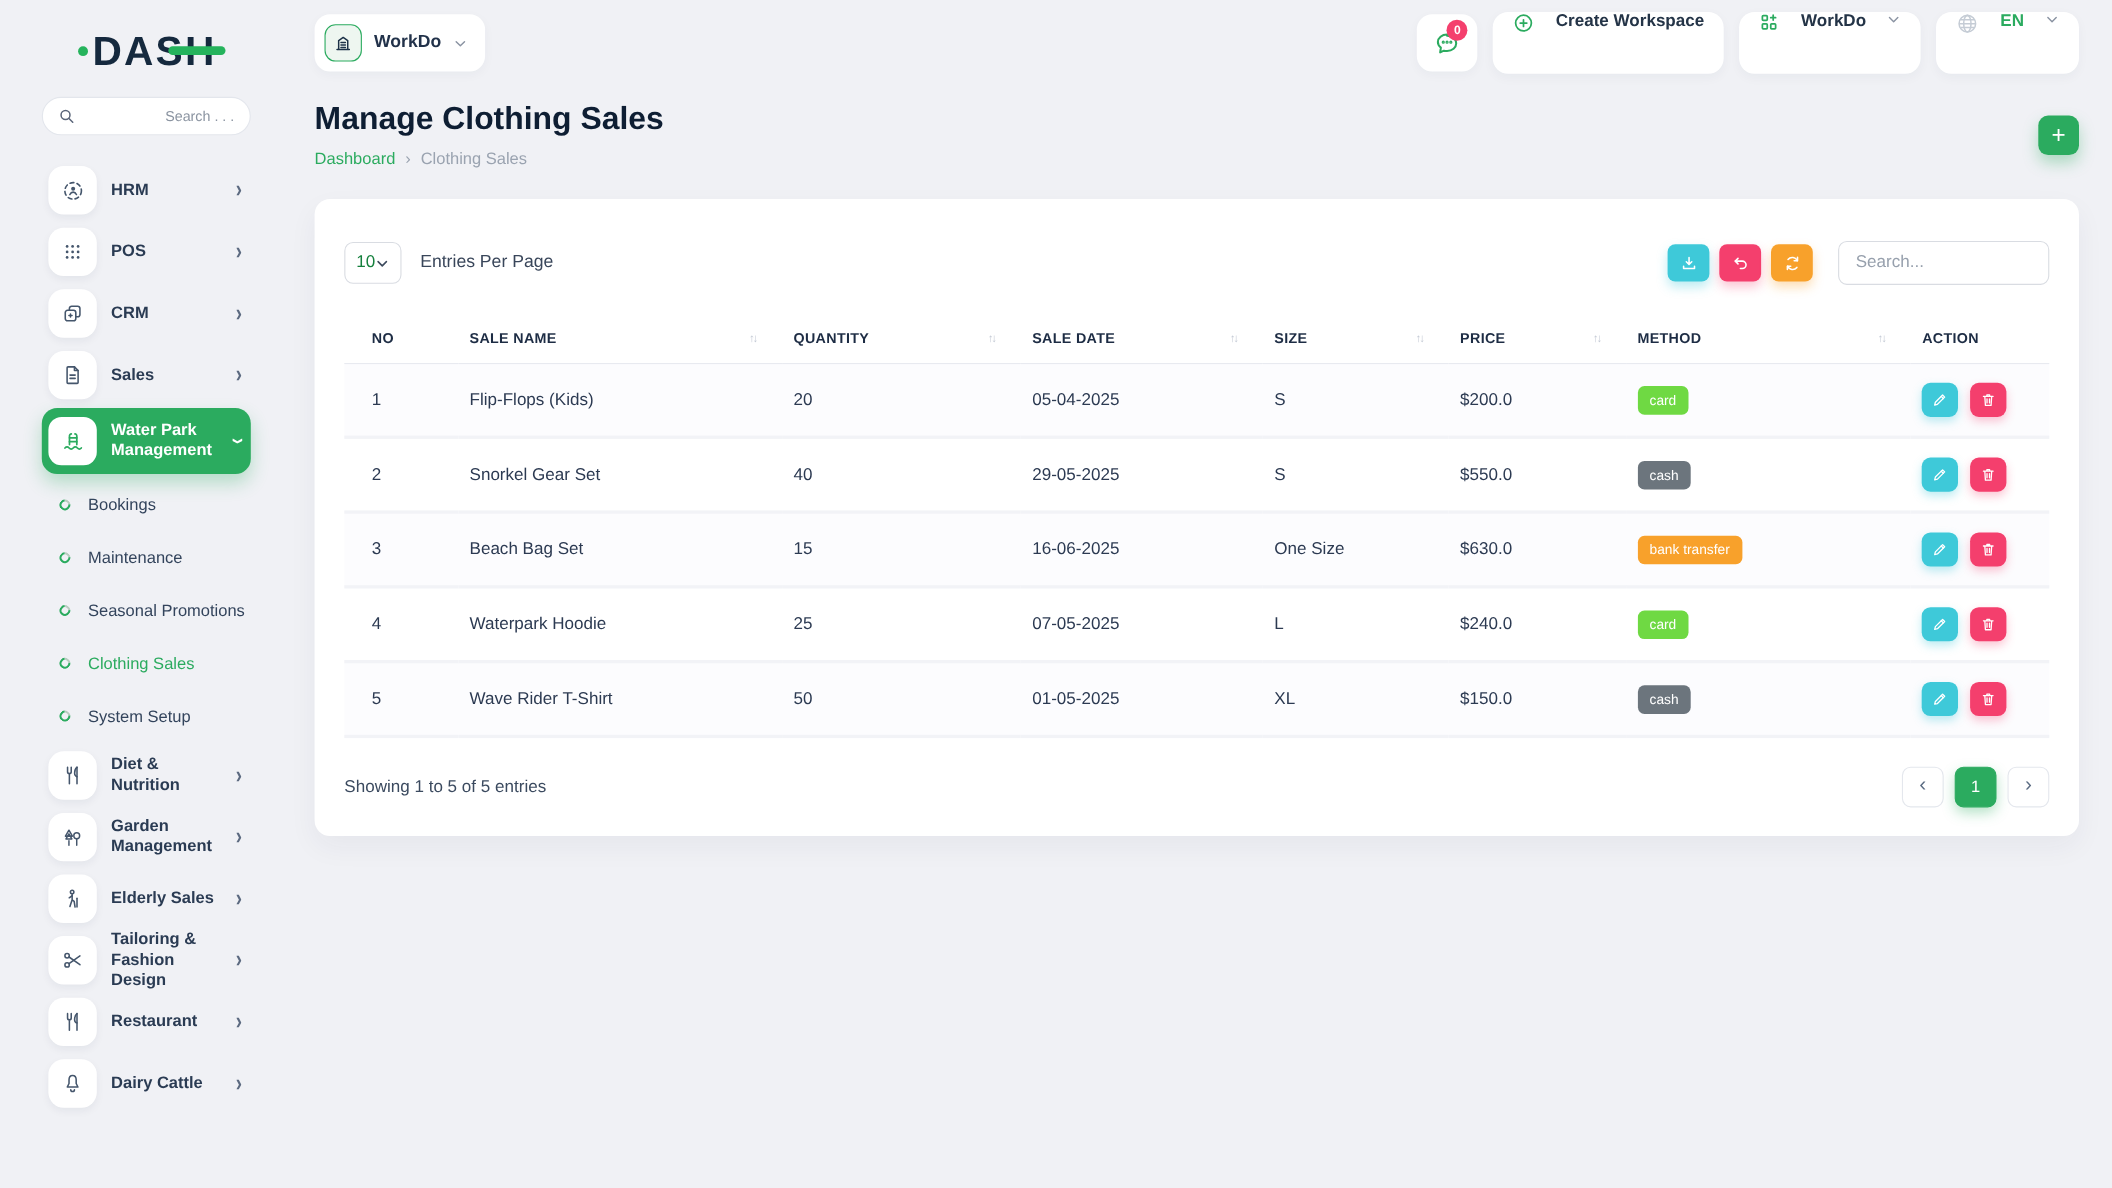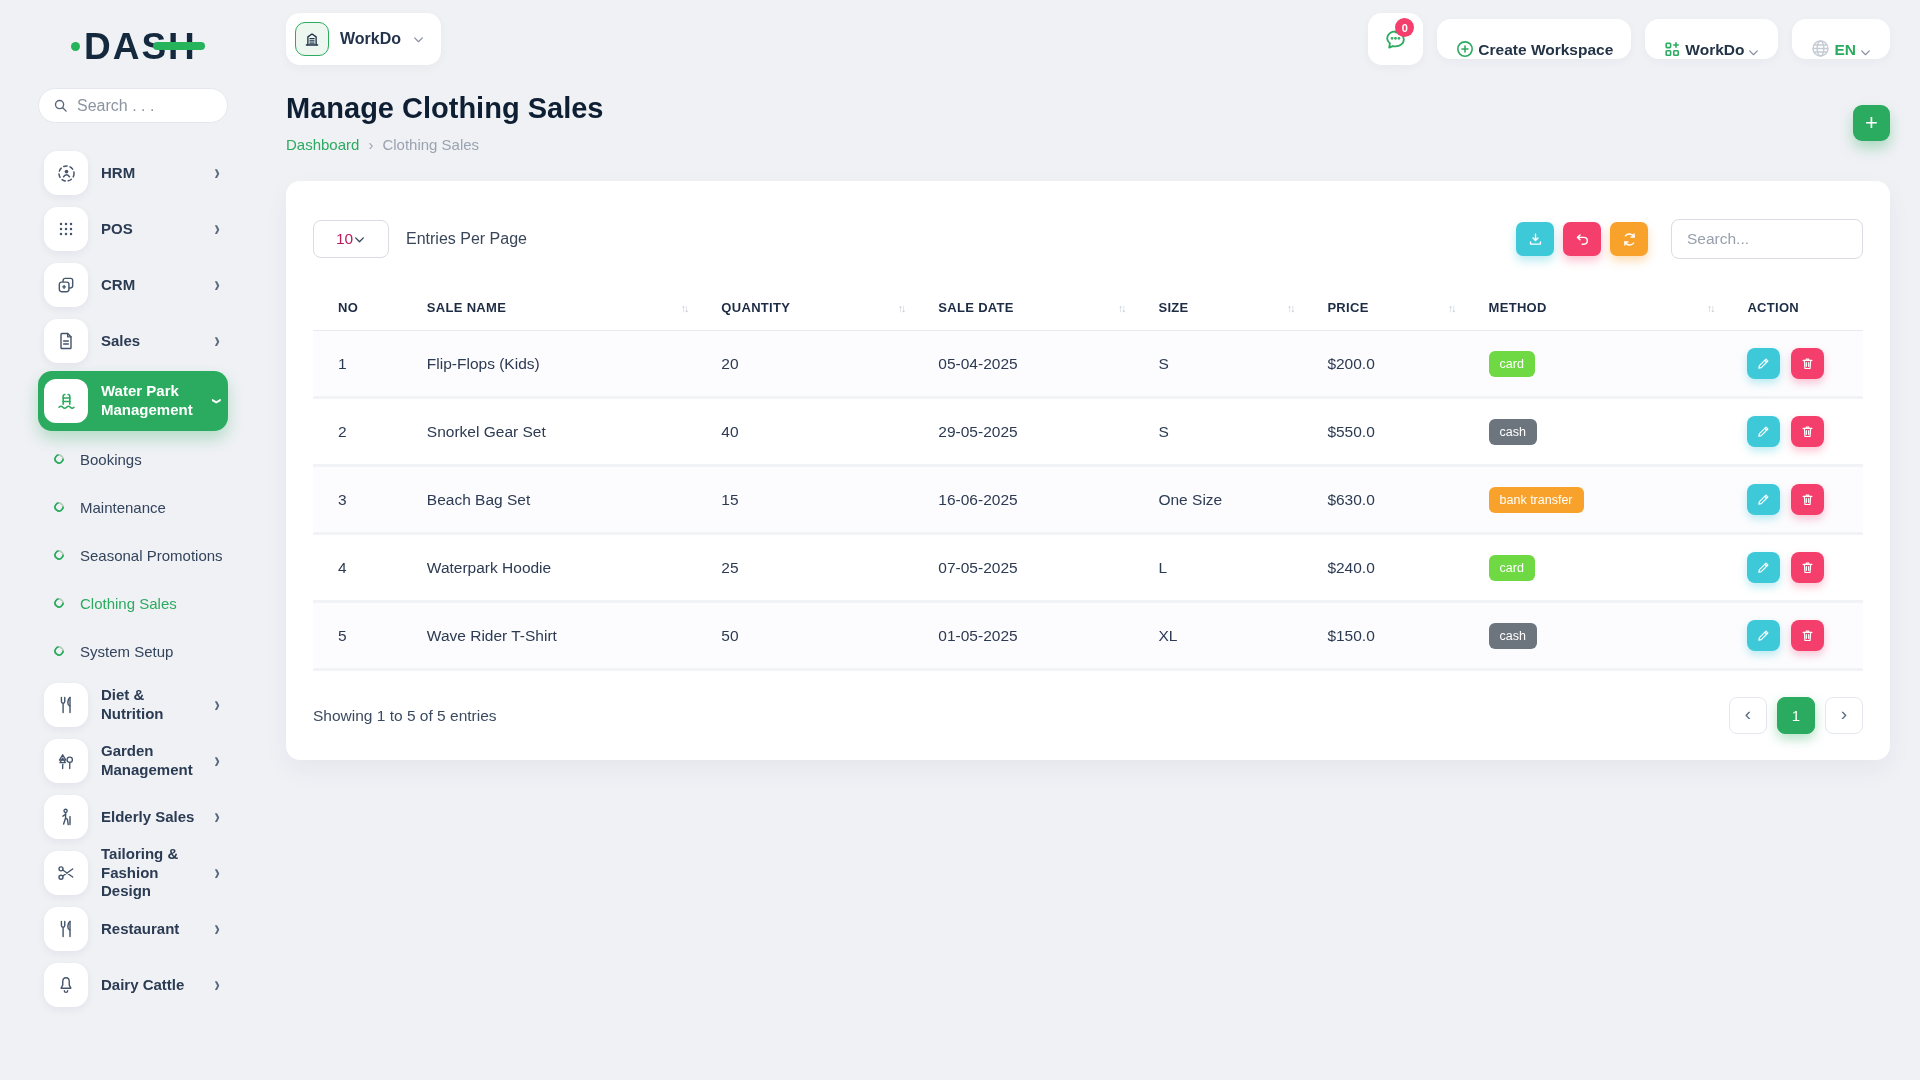--- a/index.html
+++ b/index.html
@@ -34,21 +34,21 @@
   .logo-text::after { 
     content:""; position:absolute; right:-8px; top:16px; width:52px; height:8px; border-radius:4px;
     background:#25b35c;
   }
   .side-search {
     display:flex; align-items:center; gap:9px; height:35px; background:#fff;
     border:1px solid var(--border); border-radius:18px; padding:0 14px;
   }
   .side-search input {
     border:none; outline:none; background:transparent; width:100%;
-    font-family:"Liberation Sans",sans-serif; font-size:16px; color:#42506a;
+    font-family:"Liberation Sans",sans-serif; font-size:13px; color:#42506a;text-align:right;
   }
   .side-search input::placeholder { color:#8b94a1; }
   .menu { margin-top:22px; }
   .mi { display:flex; align-items:center; gap:13px; height:56px; padding:0 8px 0 6px; cursor:pointer; }
   .mi-icon {
     width:44px; height:44px; flex:0 0 44px; background:#fff; border-radius:14px;
     display:flex; align-items:center; justify-content:center; color:#45566c;
     box-shadow:0 3px 8px rgba(25,40,70,.06);
   }
   .mi-label { flex:1; font-size:15px; font-weight:700; color:#2a3b53; line-height:1.25; }
@@ -88,21 +88,21 @@
     position:relative; width:55px; height:52px; background:#fff; border-radius:14px;
     display:flex; align-items:center; justify-content:center; cursor:pointer;
     box-shadow:0 3px 10px rgba(25,40,70,.04);
   }
   .notif-badge {
     position:absolute; top:5px; right:9px; min-width:19px; height:19px; border-radius:50%;
     background:#f43f6d; color:#fff; font-size:11px; font-weight:700;
     display:flex; align-items:center; justify-content:center;
   }
   .pill-btn {
-    display:inline-flex; align-items:flex-end; gap:3px; height:40px; background:#fff;
+    display:inline-flex; align-items:flex-start; gap:19px; height:56px; background:#fff;
     border-radius:14px; padding:0 18px; font-size:15.5px; font-weight:700; color:#243447;
     cursor:pointer; box-shadow:0 3px 10px rgba(25,40,70,.04); border:none;
     font-family:"Liberation Sans",sans-serif;
   }
   .lang-label { color:var(--green); font-weight:700; }
 
   .page-head { display:flex; justify-content:space-between; align-items:center; margin-top:26px; }
   .page-title { font-size:29px; font-weight:700; color:#0e1e33; }
   .breadcrumb { display:flex; align-items:center; gap:9px; margin-top:11px; font-size:15px; }
   .bc-link { color:var(--green); cursor:pointer; }
@@ -113,23 +113,23 @@
     font-size:22px; line-height:1; display:flex; align-items:center; justify-content:center;
     cursor:pointer; box-shadow:0 7px 14px rgba(43,171,95,.35); font-family:"Liberation Sans",sans-serif;
   }
 
   .card {
     margin-top:28px; background:#fff; border-radius:14px; padding:28px 27px 26px 27px;
     box-shadow:0 10px 25px rgba(30,40,80,.05);
   }
   .controls { display:flex; align-items:center; margin-top:10px; }
   .entries-select {
-    width:76px; height:38px; border:1px solid #d9dce2; border-radius:8px;
+    width:52px; height:38px; border:1px solid #d9dce2; border-radius:8px;
     display:flex; align-items:center; justify-content:center; 
-    font-size:15.5px; color:#be185d; cursor:pointer; background:#fff;
+    font-size:15.5px; color:#15803d; cursor:pointer; background:#fff;
   }
   .entries-label { margin-left:17px; font-size:16px; color:#39465a; }
   .controls-spacer { flex:1; }
   .btn-sq {
     width:38px; height:34px; border:none; border-radius:7px; margin-left:9px;
     display:flex; align-items:center; justify-content:center; color:#fff; cursor:pointer;
   }
   .btn-export { background:#3ec9d9; box-shadow:0 5px 10px rgba(62,201,217,.35); }
   .btn-reset  { background:#f43f6d; box-shadow:0 5px 10px rgba(244,63,109,.3); }
   .btn-refresh{ background:#f8a12b; box-shadow:0 5px 10px rgba(248,161,43,.35); }

